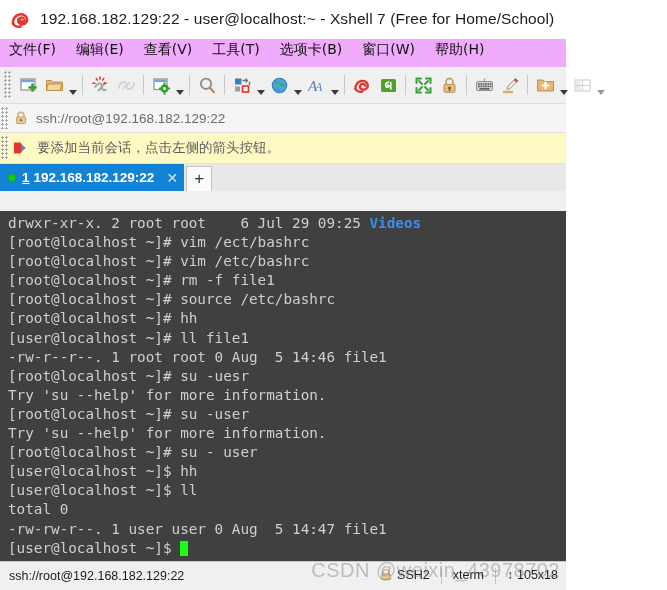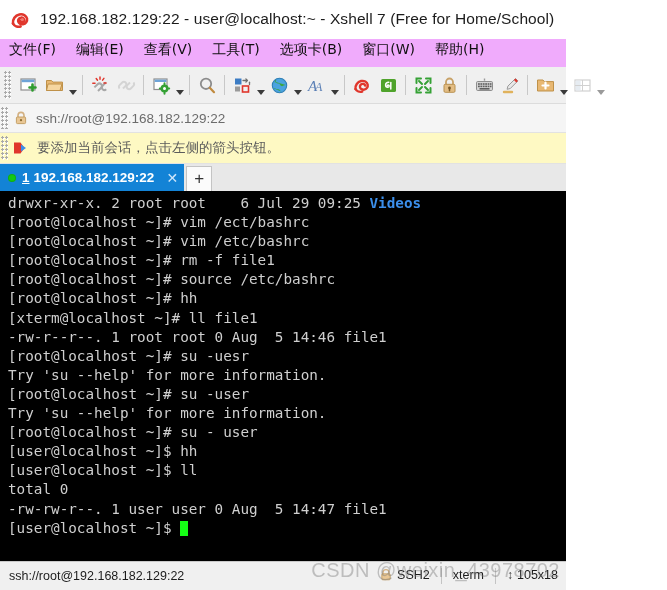--- a/index.html
+++ b/index.html
@@ -91,22 +91,22 @@
   .tab-close{margin-left:12px;font-size:14px;color:#cfe6fa;line-height:1;}
   .tab-new{
     width:26px;height:25px;background:#fbfbfb;border:1px solid #c4c4c4;border-bottom:none;
     margin-left:2px;display:flex;align-items:center;justify-content:center;
     font-size:17px;color:#333;box-sizing:border-box;
   }
   .tabbar-rest{flex:1;height:27px;}
 
   
   .terminal{
-    flex:1;background:#000000;overflow:hidden;position:relative;
-    padding:3px 10px 0 8px;box-sizing:border-box;
+    flex:1;background:#404040;overflow:hidden;position:relative;
+    padding:3px 10px 0 8px;box-sizing:border-box;margin-top:20px;
   }
   .term-line{
     font-family:"DejaVu Sans Mono","Liberation Mono",monospace;
     font-size:14.3px;line-height:19.1px;color:#cfcfcf;white-space:pre;letter-spacing:0px;
   }
   .term-line .dir{color:#3b8eea;font-weight:bold;}
   .cursor{display:inline-block;width:8px;height:15px;background:#15ff15;vertical-align:-3px;}
 
   
   .statusbar{
@@ -391,21 +391,21 @@
     <div class="tabbar-rest"></div>
   </div>
 
   <div class="terminal">
     <div class="term-line"><span>drwxr-xr-x. 2 root root    6 Jul 29 09:25 </span><span class="dir">Videos</span></div>
     <div class="term-line">[root@localhost ~]# vim /ect/bashrc</div>
     <div class="term-line">[root@localhost ~]# vim /etc/bashrc</div>
     <div class="term-line">[root@localhost ~]# rm -f file1</div>
     <div class="term-line">[root@localhost ~]# source /etc/bashrc</div>
     <div class="term-line">[root@localhost ~]# hh</div>
-    <div class="term-line">[xterm@localhost ~]# ll file1</div>
+    <div class="term-line">[user@localhost ~]# ll file1</div>
     <div class="term-line">-rw-r--r--. 1 root root 0 Aug  5 14:46 file1</div>
     <div class="term-line">[root@localhost ~]# su -uesr</div>
     <div class="term-line">Try 'su --help' for more information.</div>
     <div class="term-line">[root@localhost ~]# su -user</div>
     <div class="term-line">Try 'su --help' for more information.</div>
     <div class="term-line">[root@localhost ~]# su - user</div>
     <div class="term-line">[user@localhost ~]$ hh</div>
     <div class="term-line">[user@localhost ~]$ ll</div>
     <div class="term-line">total 0</div>
     <div class="term-line">-rw-rw-r--. 1 user user 0 Aug  5 14:47 file1</div>

